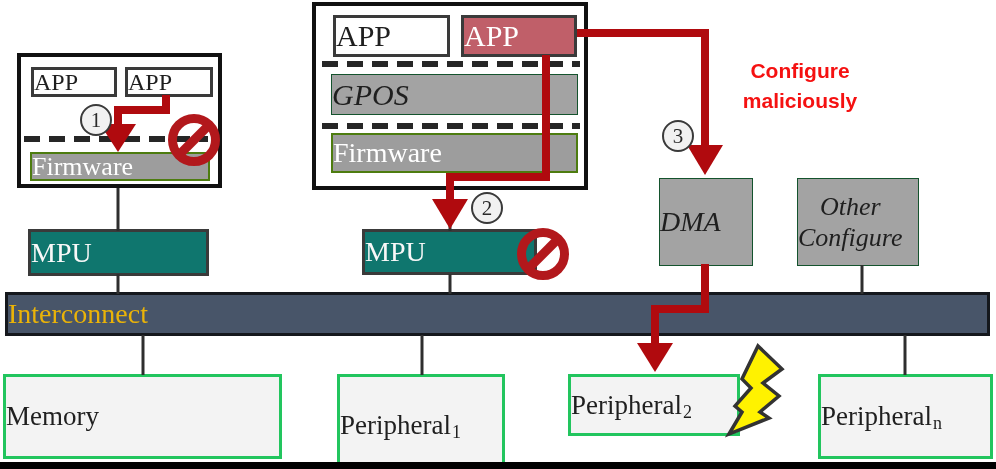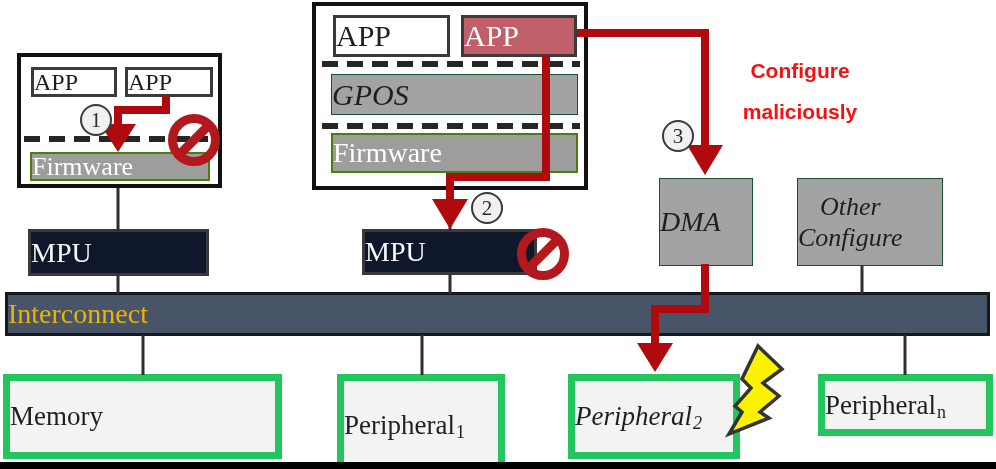--- a/index.html
+++ b/index.html
@@ -8,24 +8,24 @@
     background:#fff; font-family:"Liberation Serif", serif;
   }
   .box {
     position:absolute; box-sizing:border-box;
     display:flex; align-items:center; justify-content:flex-start;
     text-align:center; color:#1f1f1f;
   }
   .outer   { background:#fff; border:4px solid #111; }
   .inner   { border:3px solid #3a3a3a; background:#fff; }
   .teal    { background:#a3a3a3; border:1px solid #14532d;font-style:italic; }
-  .blue    { background:#0f172a; border:3px solid #3a3a3a; color:#f8f8f8; }
+  .blue    { background:#0f766e; border:3px solid #3a3a3a; color:#f8f8f8; }
   .gray    { background:#9d9d9d; border:2px solid #4d7c0f; color:#ffffff; }
   .redapp  { background:#c05f69; border:3px solid #3a3a3a; color:#ffffff; }
-  .light   { background:#f3f3f3; border:7px solid #22c55e; }
+  .light   { background:#f3f3f3; border:3px solid #22c55e; }
   .slate   { background:#485569; border:3px solid #15181d; color:#eab308; }
 
   .t24 { font-size:24px; } .t26 { font-size:26px; } .t27 { font-size:27px; }
   .t28 { font-size:28px; } .t30 { font-size:30px; }
   .twoline { line-height:31px; }
 
   .badge {
     position:absolute; width:32px; height:32px; box-sizing:border-box;
     border:2.5px solid #3a3a3a; border-radius:50%; background:#f1f1f1;
     display:flex; align-items:center; justify-content:center;
@@ -72,53 +72,53 @@
   <div class="box gray t28" style="left:331px; top:133px; width:247px; height:40px;">
     <span>Firmware</span>
   </div>
   <div class="box blue t28" style="left:362px; top:229px; width:175px; height:46px;">
     <span>MPU</span>
   </div>
 
   <div class="box teal t28" style="left:659px; top:178px; width:94px; height:88px;">
     <span>DMA</span>
   </div>
-  <div class="box teal t26 twoline" style="left:797px; top:178px; width:146px; height:88px;">
+  <div class="box teal t26 twoline" style="left:797px; top:178px; width:122px; height:88px;">
     <span>
       <span style="display:block;">Other</span>
       <span style="display:block;">Configure</span>
     </span>
   </div>
 
   <div class="box slate t28" style="left:5px; top:292px; width:985px; height:44px;">
     <span>Interconnect</span>
   </div>
 
   <div class="box light t27" style="left:3px; top:374px; width:279px; height:85px;">
     <span>Memory</span>
   </div>
   <div class="box light t27" style="left:337px; top:374px; width:168px; height:102px;">
     <span>
       <span>Peripheral</span><span class="subscript">1</span>
     </span>
   </div>
-  <div class="box light t27" style="left:568px; top:374px; width:172px; height:85px;font-style:italic;">
+  <div class="box light t27" style="left:568px; top:374px; width:172px; height:62px;">
     <span>
       <span>Peripheral</span><span class="subscript">2</span>
     </span>
   </div>
-  <div class="box light t27" style="left:818px; top:374px; width:175px; height:62px;">
+  <div class="box light t27" style="left:818px; top:374px; width:175px; height:85px;">
     <span>
       <span>Peripheral</span><span class="subscript">n</span>
     </span>
   </div>
 
   <div class="caption">
     <span style="display:block;">Configure</span>
-    <span style="display:block;margin-top:11px;">maliciously</span>
+    <span style="display:block;">maliciously</span>
   </div>
 
   <div class="badge" style="left:80px; top:104px;">
     <span>1</span>
   </div>
   <div class="badge" style="left:471px; top:192px;">
     <span>2</span>
   </div>
   <div class="badge" style="left:662px; top:120px;">
     <span>3</span>

